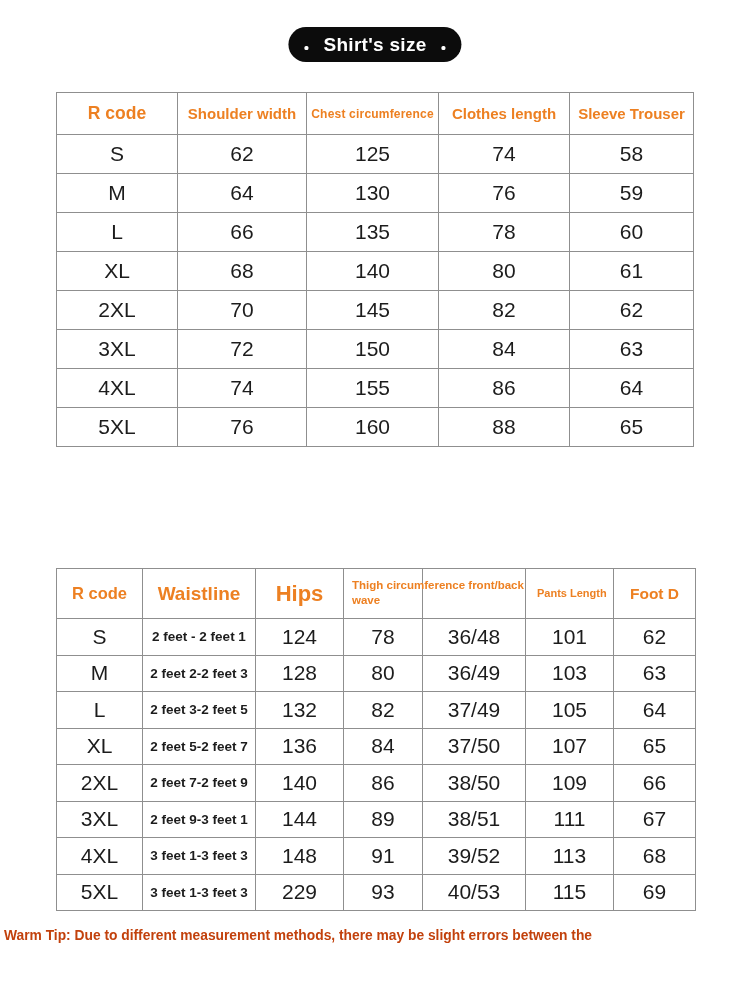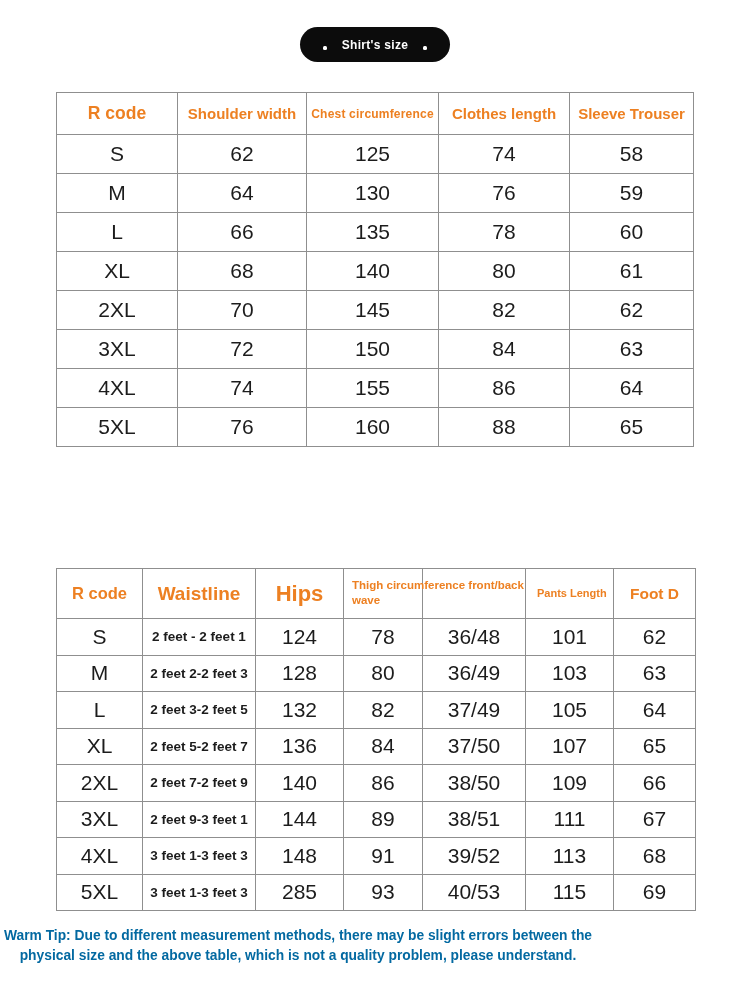--- a/index.html
+++ b/index.html
@@ -14,21 +14,21 @@
     font-family:"Liberation Sans", sans-serif;
   }
   .canvas{position:relative;width:750px;height:1000px;background:#fff;overflow:hidden;}
 
   
   .badge{
     position:absolute;left:50%;transform:translateX(-50%);
     background:var(--badge);color:#fff;height:35px;min-width:150px;
     border-radius:18px;display:flex;align-items:center;justify-content:center;
     gap:15px;padding:0 16px;box-sizing:border-box;
-    font-weight:bold;font-size:12px;letter-spacing:.3px;white-space:nowrap;
+    font-weight:bold;font-size:19px;letter-spacing:.3px;white-space:nowrap;
   }
   .badge .dot{width:4px;height:4px;background:#fff;border-radius:1.5px;margin-top:7px;flex:0 0 auto;}
   #badge-shirt{top:27px;}
   #badge-trouser{top:500px;}
 
   
   table.size{
     position:absolute;left:56px;border-collapse:collapse;table-layout:fixed;
     color:var(--text);
   }
@@ -57,21 +57,21 @@
     position:absolute;left:8px;top:9px;width:196px;
     text-align:left;font-size:11.5px;line-height:1.3;font-weight:bold;color:var(--accent);
   }
   #trouser-table .th-pants{text-align:left;padding-left:11px;font-size:11px;line-height:1.25;}
   #trouser-table .th-foot{font-size:15.5px;}
   #trouser-table td.waist-val{font-size:13.5px;font-weight:bold;}
 
   
   .warm-tip{
     position:absolute;top:926px;left:0;width:596px;
-    text-align:center;font-weight:bold;font-size:13.8px;line-height:1.45;color:#0369a1;
+    text-align:center;font-weight:bold;font-size:13.8px;line-height:1.45;color:#c2410c;
   }
 </style>
 </head>
 <body>
 
 <div class="canvas">
 
   <div class="badge" id="badge-shirt">
     <span class="dot"></span>
     <span>Shirt's size</span>
@@ -235,27 +235,26 @@
       <td class="waist-val">3 feet 1-3 feet 3</td>
       <td>148</td>
       <td>91</td>
       <td>39/52</td>
       <td>113</td>
       <td>68</td>
     </tr>
     <tr class="row">
       <td>5XL</td>
       <td class="waist-val">3 feet 1-3 feet 3</td>
-      <td>285</td>
+      <td>229</td>
       <td>93</td>
       <td>40/53</td>
       <td>115</td>
       <td>69</td>
     </tr>
   </tbody>
     </table>
 
   <div class="warm-tip">
     <div>Warm Tip: Due to different measurement methods, there may be slight errors between the</div>
-    <div>physical size and the above table, which is not a quality problem, please understand.</div>
   </div>
 
 </div>
 
 </body></html>

